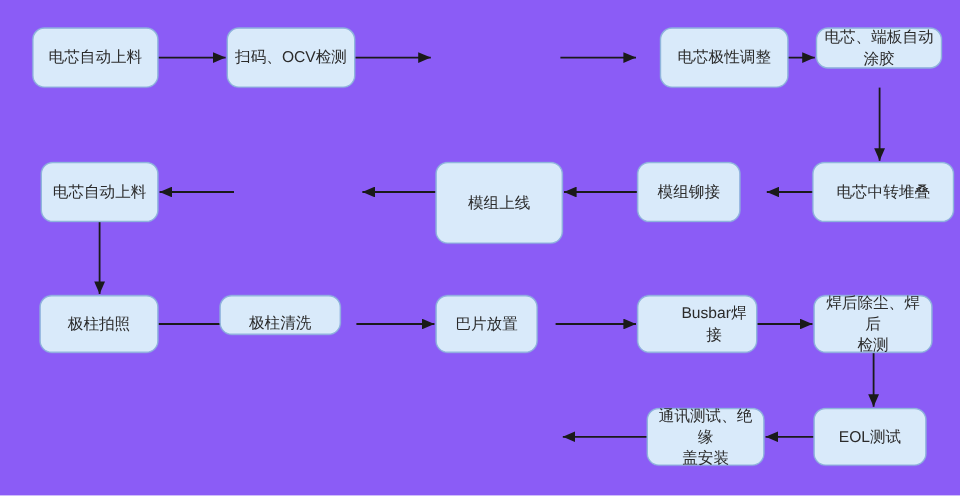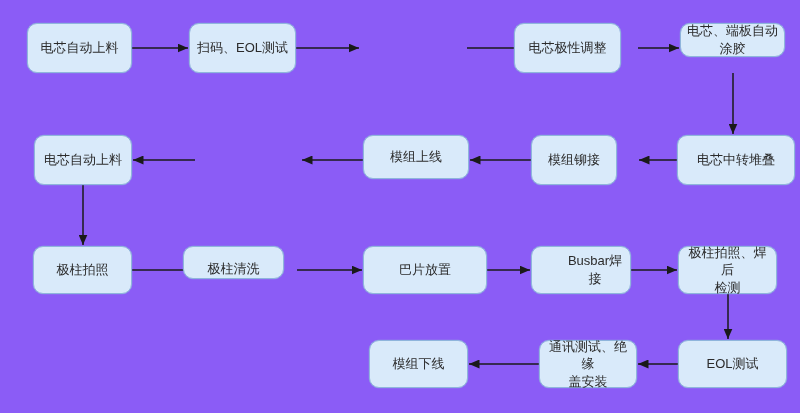--- a/index.html
+++ b/index.html
@@ -73,64 +73,61 @@
         <line x1="728" y1="294" x2="728" y2="339" stroke="#1a1a1a" stroke-width="1.5" marker-end="url(#arrowhead)"></line>
         <line x1="678" y1="364" x2="638" y2="364" stroke="#1a1a1a" stroke-width="1.5" marker-end="url(#arrowhead)"></line>
         <line x1="539" y1="364" x2="469" y2="364" stroke="#1a1a1a" stroke-width="1.5" marker-end="url(#arrowhead)"></line>
       </g>
   </svg>
 
   <div class="node" style="left:27px;  top:23px;  width:105px; height:50px;">
     <span class="node-label">电芯自动上料</span>
   </div>
   <div class="node" style="left:189px; top:23px;  width:107px; height:50px;">
-    <span class="node-label">扫码、EOL测试</span>
+    <span class="node-label">扫码、OCV检测</span>
   </div>
-  <div class="node" style="left:514px; top:23px;  width:107px; height:50px;">
+  <div class="node" style="left:550px; top:23px;  width:107px; height:50px;">
     <span class="node-label">电芯极性调整</span>
   </div>
   <div class="node" style="left:680px; top:23px;  width:105px; height:34px;">
     <span class="node-label">电芯、端板自动
 涂胶</span>
   </div>
 
   <div class="node" style="left:677px; top:135px; width:118px; height:50px;">
     <span class="node-label">电芯中转堆叠</span>
   </div>
   <div class="node" style="left:531px; top:135px; width:86px; height:50px;">
     <span class="node-label">模组铆接</span>
   </div>
-  <div class="node" style="left:363px; top:135px; width:106px; height:44px;">
+  <div class="node" style="left:363px; top:135px; width:106px; height:68px;">
     <span class="node-label">模组上线</span>
   </div>
   <div class="node" style="left:34px;  top:135px; width:98px;  height:50px;">
     <span class="node-label">电芯自动上料</span>
   </div>
 
   <div class="node" style="left:33px;  top:246px; width:99px;  height:48px;">
     <span class="node-label">极柱拍照</span>
   </div>
   <div class="node" style="left:183px; top:246px; width:101px; height:33px;align-items:flex-end;">
     <span class="node-label">极柱清洗</span>
   </div>
-  <div class="node" style="left:363px; top:246px; width:124px; height:48px;">
+  <div class="node" style="left:363px; top:246px; width:85px; height:48px;">
     <span class="node-label">巴片放置</span>
   </div>
   <div class="node" style="left:531px; top:246px; width:100px; height:48px;padding-left:28px;">
     <span class="node-label">Busbar焊接</span>
   </div>
   <div class="node" style="left:678px; top:246px; width:99px;  height:48px;">
-    <span class="node-label">极柱拍照、焊后
+    <span class="node-label">焊后除尘、焊后
 检测</span>
   </div>
 
-  <div class="node" style="left:678px; top:340px; width:109px;  height:48px;">
+  <div class="node" style="left:678px; top:340px; width:94px;  height:48px;">
     <span class="node-label">EOL测试</span>
   </div>
   <div class="node" style="left:539px; top:340px; width:98px;  height:48px;">
     <span class="node-label">通讯测试、绝缘
 盖安装</span>
   </div>
-  <div class="node" style="left:369px; top:340px; width:99px;  height:48px;">
-    <span class="node-label">模组下线</span>
-  </div>
 
 </div>
 
 </body></html>

